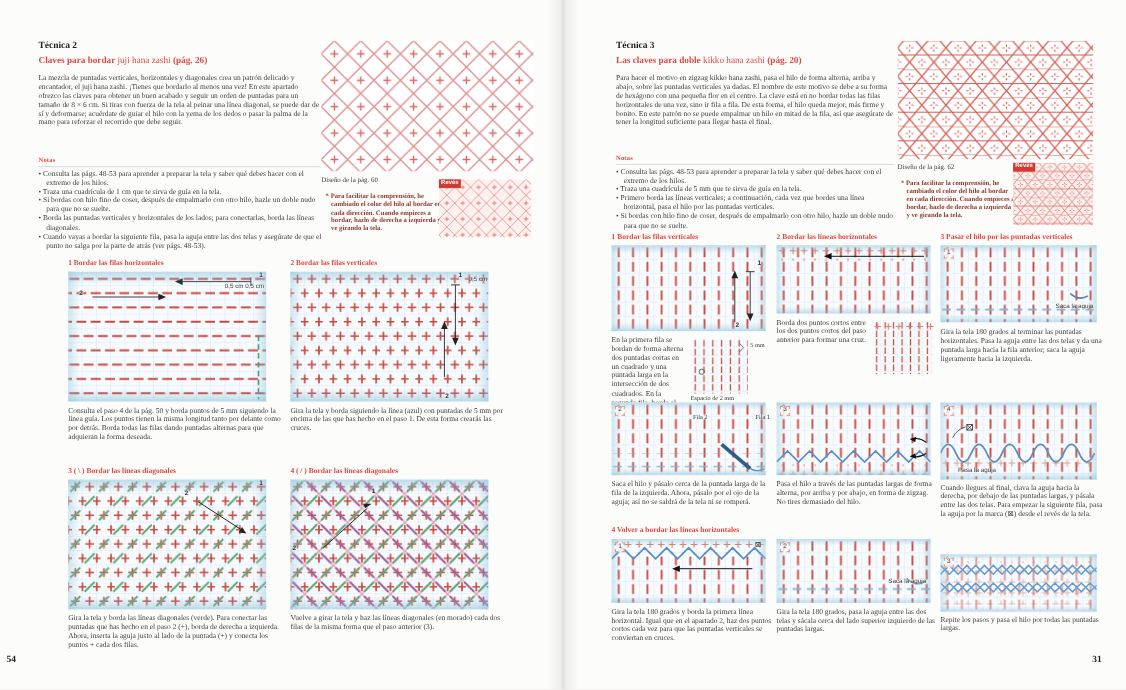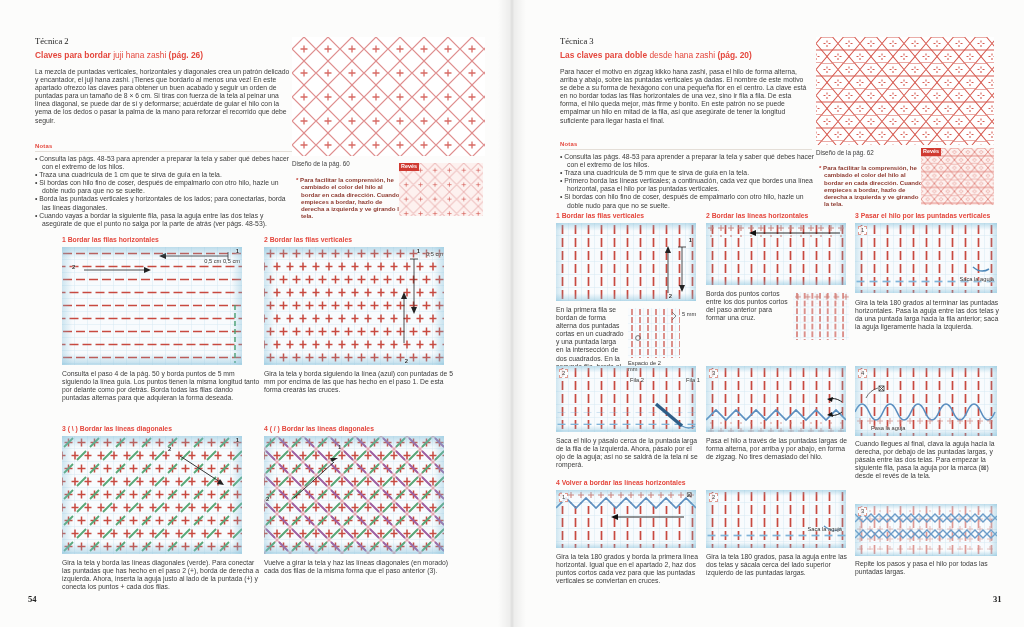--- a/index.html
+++ b/index.html
@@ -1,21 +1,21 @@
 <!DOCTYPE html>
 <html><head>
 <meta charset="utf-8">
 <style>
   html,body{margin:0;padding:0;background:#e8e6e2;}
   .spread{position:relative;width:1024px;height:627px;background:#fcfcfb;overflow:hidden;
     font-family:"Liberation Sans",sans-serif;color:#3c3c3c;}
-  .abs{position:absolute;}
+  .abs{position:absolute;font-family:Liberation Serif, serif;}
   .gutter{position:absolute;left:498px;top:0;width:28px;height:627px;pointer-events:none;
     background:linear-gradient(90deg,rgba(0,0,0,0) 0%,rgba(0,0,0,.06) 42%,rgba(0,0,0,.12) 50%,rgba(0,0,0,.06) 58%,rgba(0,0,0,0) 100%);}
-  .tech{font-family:"Liberation Serif",serif;font-weight:normal;font-size:8.6px;color:#1d1d1d;}
+  .tech{font-family:"Liberation Serif",serif;font-weight:bold;font-size:8.6px;color:#1d1d1d;}
   .rtitle{font-size:8.4px;font-weight:bold;color:#e4473d;white-space:nowrap;}
   .rtitle .motif{font-weight:normal;}
   .bodytxt{font-size:6.8px;line-height:8.1px;color:#3d3d3d;}
   .noteslbl{font-size:5.9px;font-weight:bold;color:#e4473d;letter-spacing:.2px;}
   .rule{height:1px;background:#e4ded7;}
   .bullet{font-size:6.8px;line-height:8.1px;margin:0;padding-left:7px;text-indent:-7px;}
   .bullet::before{content:"• ";}
   .steptitle{font-size:6.8px;font-weight:bold;color:#e4473d;white-space:nowrap;}
   .caption{font-size:6.8px;line-height:8.1px;}
   .descap{font-size:6.3px;color:#3d3d3d;}
@@ -205,28 +205,28 @@
         <g stroke="#222" stroke-width=".9" fill="#222">
           <line x1="30" y1="62" x2="70" y2="26"></line>
             <path d="M74 22l-6 4-2-4z" stroke="none"></path>
         </g>
       </svg>
       <span class="num" style="left:74px;top:8px">1</span>
       <span class="num" style="left:2px;top:60px">2</span>
     </div>
     <div class="abs caption" style="left:264px;top:559px;width:196px">Vuelve a girar la tela y haz las líneas diagonales (en morado) cada dos filas de la misma forma que el paso anterior (3).</div>
 
-    <div class="abs pgnum" style="left:28px;top:594px">54</div>
+    <div class="abs pgnum" style="left:6px;top:594px">54</div>
   </div>
 
   <div>
     <div class="abs tech" style="left:560px;top:36px">Técnica 3</div>
     <div class="abs rtitle" style="left:560px;top:50px">
       <span>Las claves para doble</span>
-      <span class="motif">desde hana zashi</span>
+      <span class="motif">kikko hana zashi</span>
       <span>(pág. 20)</span>
     </div>
     <div class="abs bodytxt" style="left:560px;top:68px;width:252px">Para hacer el motivo en zigzag kikko hana zashi, pasa el hilo de forma alterna, arriba y abajo, sobre las puntadas verticales ya dadas. El nombre de este motivo se debe a su forma de hexágono con una pequeña flor en el centro. La clave está en no bordar todas las filas horizontales de una vez, sino ir fila a fila. De esta forma, el hilo queda mejor, más firme y bonito. En este patrón no se puede empalmar un hilo en mitad de la fila, así que asegúrate de tener la longitud suficiente para llegar hasta el final.</div>
     <div class="abs noteslbl" style="left:560px;top:141px">Notas</div>
     <div class="abs rule" style="left:560px;top:149px;width:252px"></div>
     <div class="abs" style="left:560px;top:153px;width:255px">
       <p class="bullet">Consulta las págs. 48-53 para aprender a preparar la tela y saber qué debes hacer con el extremo de los hilos.</p>
       <p class="bullet">Traza una cuadrícula de 5 mm que te sirva de guía en la tela.</p>
       <p class="bullet">Primero borda las líneas verticales; a continuación, cada vez que bordes una línea horizontal, pasa el hilo por las puntadas verticales.</p>
       <p class="bullet">Si bordas con hilo fino de coser, después de empalmarlo con otro hilo, hazle un doble nudo para que no se suelte.</p>

